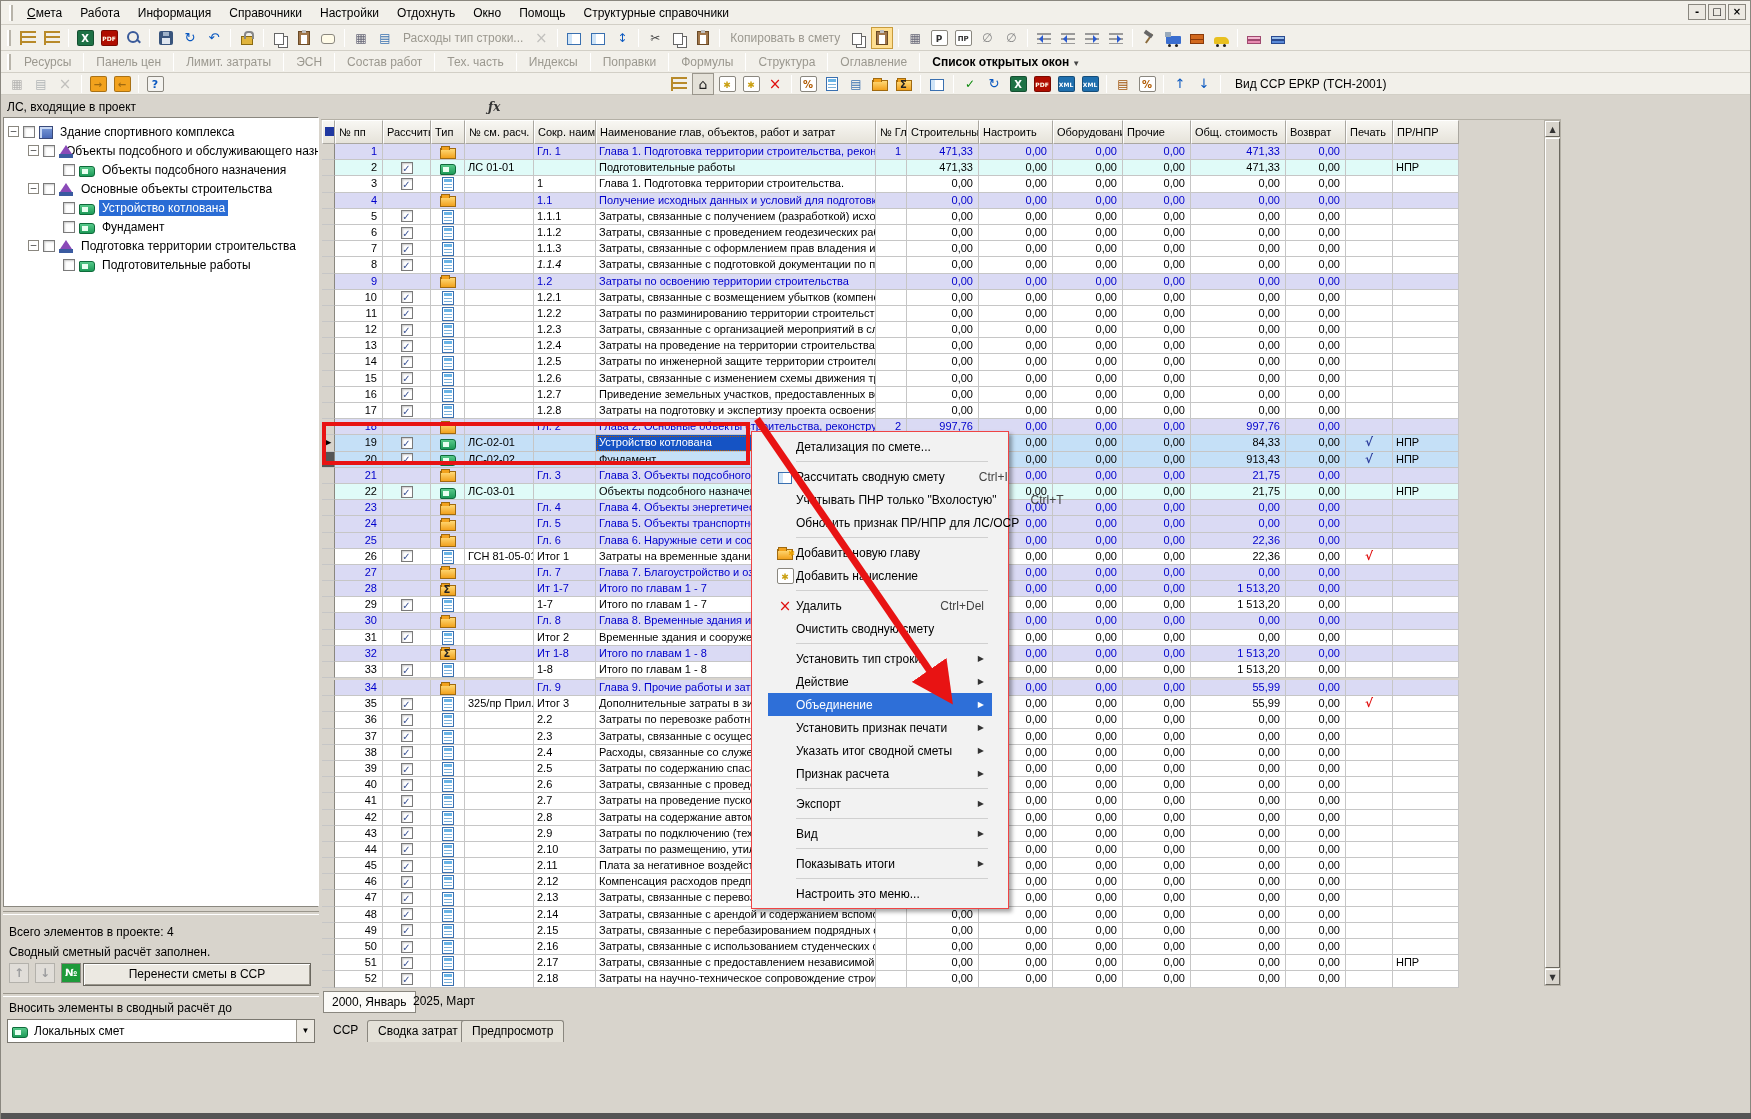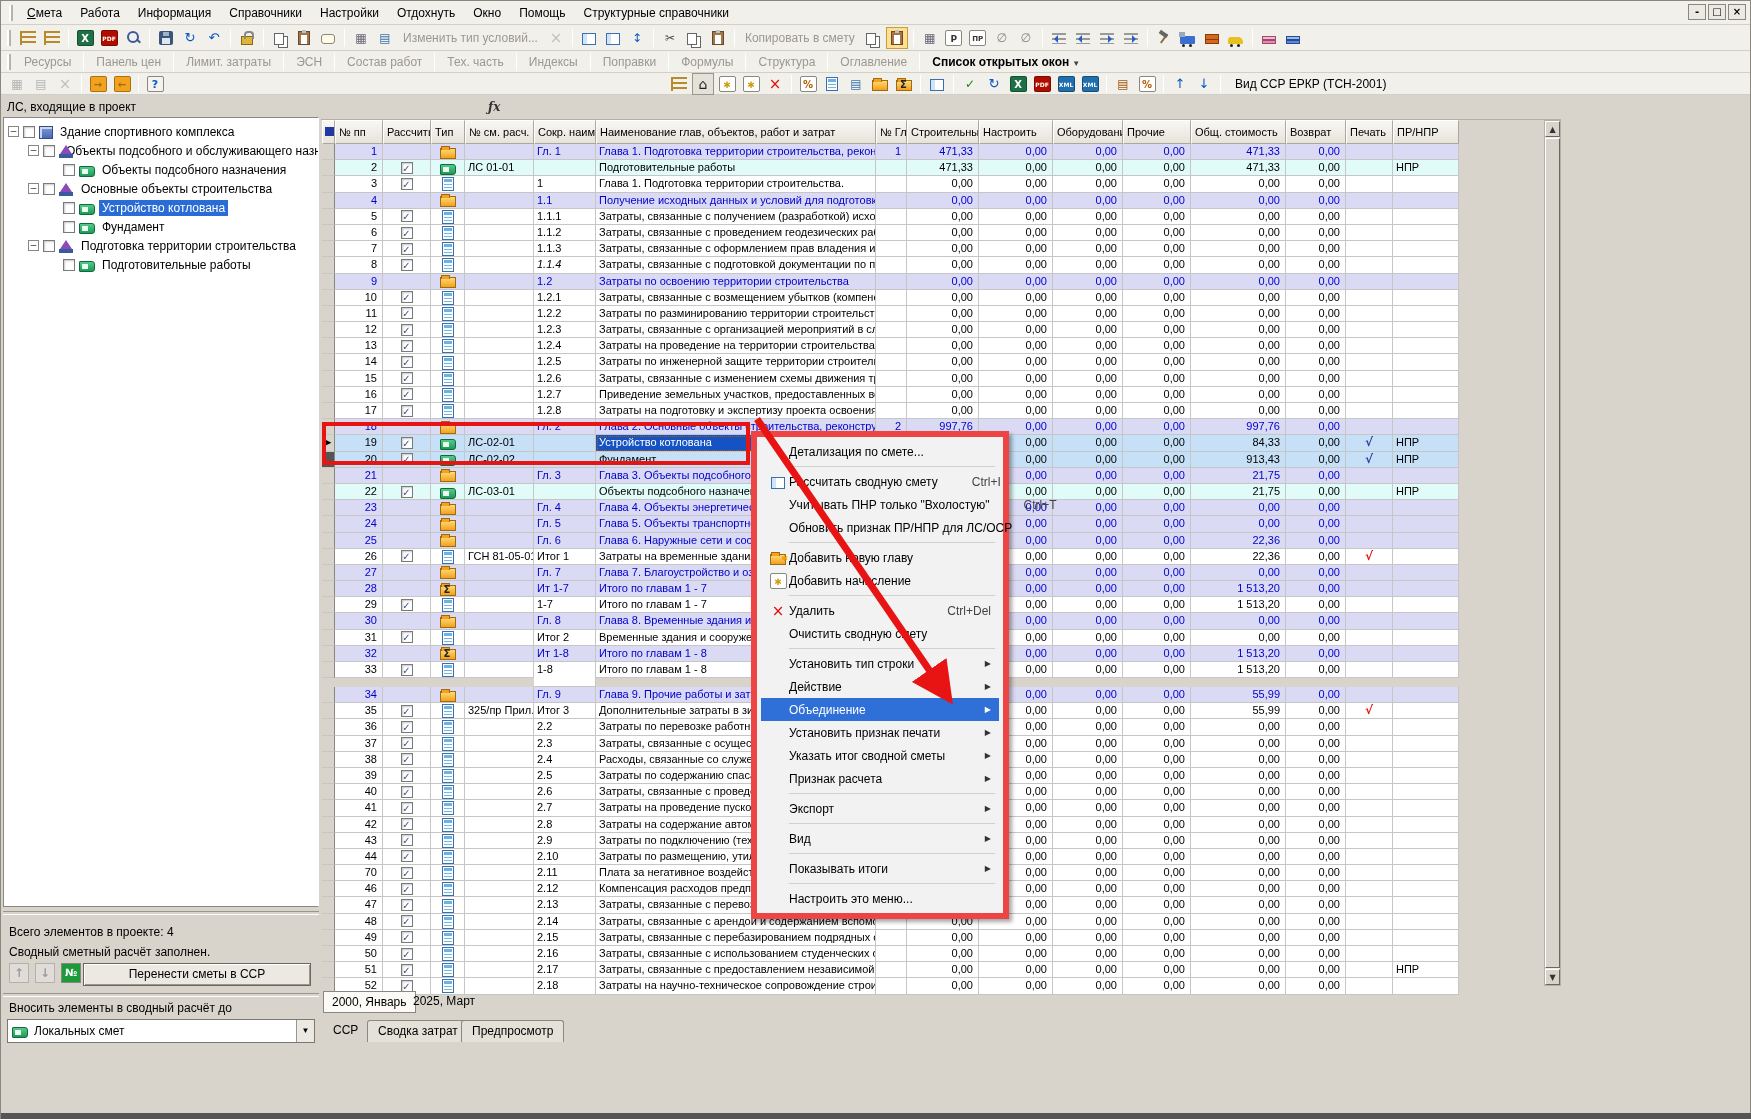--- a/index.html
+++ b/index.html
@@ -162,21 +162,21 @@
   #close-btn { position:absolute; left:1542px; top:11px; width:92px; height:22px; background:#ece9e2;
     border:1px solid #6a675f; box-shadow:inset 1px 1px 0 #fff, inset -1px -1px 0 #9a968c; text-align:center; line-height:20px; }
   #status-bar { position:absolute; left:0; top:1085px; width:1751px; height:27px; background:#d8d4cc; border-top:1px solid #fff; }
   .st-seg { position:absolute; top:3px; height:21px; border:1px solid #9a968c; border-bottom-color:#fff; border-right-color:#fff; }
   #lang-seg { text-align:center; font-weight:bold; line-height:19px; background:#f4f3ef; }
   #nosig { width:15px; height:15px; border-radius:50%; background:#b8b4ac; position:absolute; left:4px; top:2px; }
   #nosig:after { content:""; position:absolute; left:-1px; top:6px; width:17px; height:3px; background:#d02020; transform:rotate(45deg); }
   #bottom-edge { position:absolute; left:0; top:1112px; width:1751px; height:7px; background:#555; }
 
   
-  .cmenu { position:absolute; background:#f2f2f2; border:6px solid #ef4444; box-shadow:3px 3px 4px rgba(0,0,0,.35); padding:3px 4px; z-index:50; }
+  .cmenu { position:absolute; background:#f2f2f2; border:1px solid #ef4444; box-shadow:3px 3px 4px rgba(0,0,0,.35); padding:3px 16px; z-index:50; }
   .mi { height:23px; display:flex; align-items:center; padding:0 8px 0 6px; white-space:nowrap; }
   .mi .mic { width:22px; flex:none; display:flex; justify-content:center; }
   .mi .mlabel { flex:1; padding-right:20px; }
   .mi .msc { color:#444; padding-left:14px; }
   .mi .marr { width:10px; font:8px/23px "DejaVu Sans",sans-serif; text-align:right; color:#333; }
   .mi.hl { background:#2e6fd8; color:#fff; }
   .mi.hl .msc, .mi.hl .marr { color:#fff; }
   .mi.dis { color:#a8a8a8; }
   .msep { height:7px; position:relative; }
   .msep:after { content:""; position:absolute; left:28px; right:4px; top:3px; border-top:1px solid #d0d0d0; }
@@ -240,21 +240,21 @@
       <div class="tb-btn">
         <span class="ic ic-bubble"></span>
       </div>
       <div class="tb-sep"></div>
       <div class="tb-btn">
         <span class="ic" style="color: rgb(102, 102, 119); font-size: 12px;">▦</span>
       </div>
       <div class="tb-btn">
         <span class="ic" style="color: rgb(58, 112, 176); font-size: 12px;">▤</span>
       </div>
-      <span class="tb-label">Изменить тип условий...</span>
+      <span class="tb-label">Расходы тип строки...</span>
       <div class="tb-btn disabled">
         <span class="ic" style="color: rgb(136, 136, 136); font-size: 15px;">×</span>
       </div>
       <div class="tb-sep"></div>
       <div class="tb-btn">
         <span class="ic ic-grid"></span>
       </div>
       <div class="tb-btn">
         <span class="ic ic-grid"></span>
       </div>
@@ -1234,21 +1234,21 @@
         <div class="grow">
           <div class="gcell rowsel" style="width: 13px; height: 16.2px;"></div>
           <div class="gcell st-pl num" style="width: 48px; height: 16.2px;">33</div>
           <div class="gcell st-pl ctr" style="width: 48px; height: 16.2px;">
             <span class="ck">✓</span>
           </div>
           <div class="gcell st-pl ctr" style="width: 34px; height: 16.2px;">
             <span class="ic ic-doc"></span>
           </div>
           <div class="gcell st-pl" style="width: 69px; height: 16.2px;"></div>
-          <div class="gcell st-pl" style="width: 62px; height: 25px;">1-8</div>
+          <div class="gcell st-pl" style="width: 62px; height: 18px;">1-8</div>
           <div class="gcell st-pl" style="width: 280px; height: 16.2px;">Итого по главам 1 - 8</div>
           <div class="gcell st-pl num" style="width: 31px; height: 16.2px;"></div>
           <div class="gcell st-pl num" style="width: 72px; height: 16.2px;">1 513,20</div>
           <div class="gcell st-pl num" style="width: 74px; height: 16.2px;">0,00</div>
           <div class="gcell st-pl num" style="width: 70px; height: 16.2px;">0,00</div>
           <div class="gcell st-pl num" style="width: 68px; height: 16.2px;">0,00</div>
           <div class="gcell st-pl num" style="width: 95px; height: 16.2px;">1 513,20</div>
           <div class="gcell st-pl num" style="width: 60px; height: 16.2px;">0,00</div>
           <div class="gcell st-pl ctr" style="width: 47px; height: 16.2px;"></div>
           <div class="gcell st-pl" style="width: 66px; height: 16.2px;"></div>
@@ -1490,21 +1490,21 @@
           <div class="gcell st-pl num" style="width: 74px; height: 16.2px;">0,00</div>
           <div class="gcell st-pl num" style="width: 70px; height: 16.2px;">0,00</div>
           <div class="gcell st-pl num" style="width: 68px; height: 16.2px;">0,00</div>
           <div class="gcell st-pl num" style="width: 95px; height: 16.2px;">0,00</div>
           <div class="gcell st-pl num" style="width: 60px; height: 16.2px;">0,00</div>
           <div class="gcell st-pl ctr" style="width: 47px; height: 16.2px;"></div>
           <div class="gcell st-pl" style="width: 66px; height: 16.2px;"></div>
         </div>
         <div class="grow">
           <div class="gcell rowsel" style="width: 13px; height: 16.2px;"></div>
-          <div class="gcell st-pl num" style="width: 48px; height: 16.2px;">70</div>
+          <div class="gcell st-pl num" style="width: 48px; height: 16.2px;">45</div>
           <div class="gcell st-pl ctr" style="width: 48px; height: 16.2px;">
             <span class="ck">✓</span>
           </div>
           <div class="gcell st-pl ctr" style="width: 34px; height: 16.2px;">
             <span class="ic ic-doc"></span>
           </div>
           <div class="gcell st-pl" style="width: 69px; height: 16.2px;"></div>
           <div class="gcell st-pl" style="width: 62px; height: 16.2px;">2.11</div>
           <div class="gcell st-pl" style="width: 280px; height: 16.2px;">Плата за негативное воздействие на окружающую среду</div>
           <div class="gcell st-pl num" style="width: 31px; height: 16.2px;"></div>

